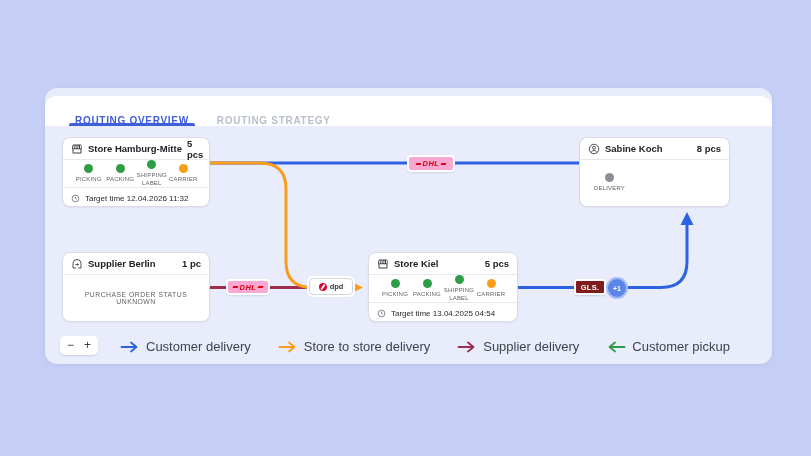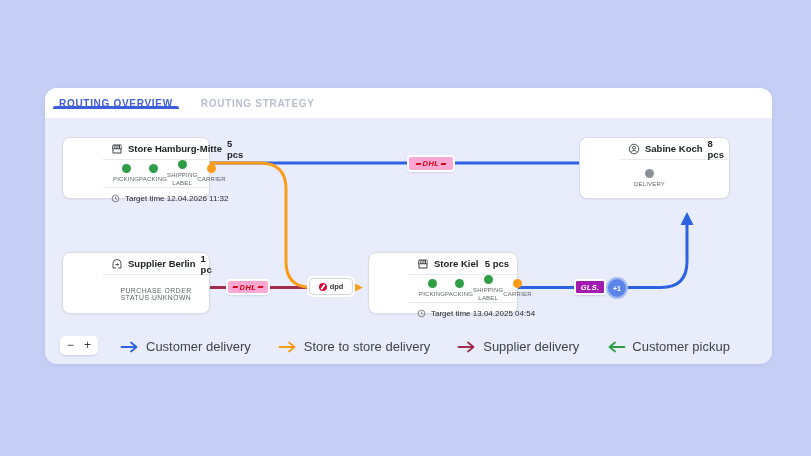--- a/index.html
+++ b/index.html
@@ -8,44 +8,44 @@
     background:#c5cff6;
     font-family:"Liberation Sans","DejaVu Sans",sans-serif;
     -webkit-font-smoothing:antialiased;
   }
   .panel{
     position:absolute;left:45px;top:88px;width:727px;height:276px;
     background:#e9edfb;border-radius:12px;
     box-shadow:0 1px 4px rgba(60,70,130,.10);
   }
   .tabbar{
-    position:absolute;left:0;top:0;right:0;height:30px;
+    position:absolute;left:0;top:8px;right:0;height:30px;
     background:#ffffff;border-radius:12px 12px 0 0;
-    display:flex;align-items:center;padding-left:0;box-sizing:border-box;
+    display:flex;align-items:flex-end;padding-left:16px;box-sizing:border-box;
   }
   .tab{
     display:flex;align-items:center;
     font-size:10px;font-weight:700;letter-spacing:.7px;
     color:#b9c0cc;padding:0 14px;cursor:pointer;position:relative;
   }
   .tab.active{color:#3f5ed7;}
   .tab.active::after{
     content:"";position:absolute;left:8px;right:8px;bottom:0;height:3px;
     background:#3f5ed7;border-radius:2px 2px 0 0;
   }
   .canvas{position:absolute;left:0;top:30px;width:727px;height:246px;}
   svg.lines{position:absolute;left:0;top:0;z-index:1;}
 
   
   .node{
     position:absolute;z-index:2;background:#fff;
     border:1px solid #d9dce3;border-radius:8px;
-    width:148px;height:62px;box-sizing:border-box;
+    width:148px;height:70px;box-sizing:border-box;
     box-shadow:0 1px 2px rgba(60,70,130,.08);
-    display:flex;flex-direction:column;padding-left:40px;
+    display:flex;flex-direction:column;
   }
   .node-head{
     height:21px;display:flex;align-items:center;gap:5px;
     padding:0 8px;border-bottom:1px solid #e6e8ee;flex:none;
   }
   .nicon{display:flex;align-items:center;flex:none;}
   .nicon svg{width:12px;height:12px;fill:#3c4043;stroke:none;}
   .nicon.outline svg{fill:none;stroke:#3c4043;stroke-width:1.8;}
   .ntitle{font-size:9.5px;font-weight:700;color:#212327;white-space:nowrap;}
   .nqty{font-size:9.5px;font-weight:700;color:#212327;margin-left:auto;}
@@ -78,22 +78,22 @@
   }
   .dhl .stripe{display:inline-block;width:5px;height:2px;background:#d40511;margin:0 2px;transform:skewX(-25deg);}
   .dpdb{
     background:#fff;border:1px solid #d4d6dd;border-radius:4px;gap:3px;
     font-size:7.5px;font-weight:700;color:#3a3a3a;
     box-shadow:0 0 0 2px #fff,0 1px 2px rgba(60,70,130,.15);
   }
   .dpd-ico{width:8px;height:8px;border-radius:50%;background:#dc0032;position:relative;flex:none;}
   .dpd-ico::after{content:"";position:absolute;left:3px;top:1px;width:2px;height:6px;background:#fff;transform:rotate(35deg);}
   .glsb{
-    background:#a21caf;border:2px solid #fff;border-radius:3px;
-    font-size:7.5px;font-weight:800;font-style:italic;color:#fff;letter-spacing:.3px;
+    background:#7f1d1d;border:2px solid #fff;border-radius:3px;
+    font-size:7.5px;font-weight:800;color:#fff;letter-spacing:.3px;
     box-shadow:0 1px 2px rgba(60,70,130,.2);
   }
   .plus1{
     border-radius:50%;background:#5b85e9;border:2px solid #a8bdf2;
     font-size:7px;font-weight:700;color:#fff;
   }
 
   
   .zoomctl{
     position:absolute;left:15px;top:218px;z-index:3;width:38px;height:19px;

